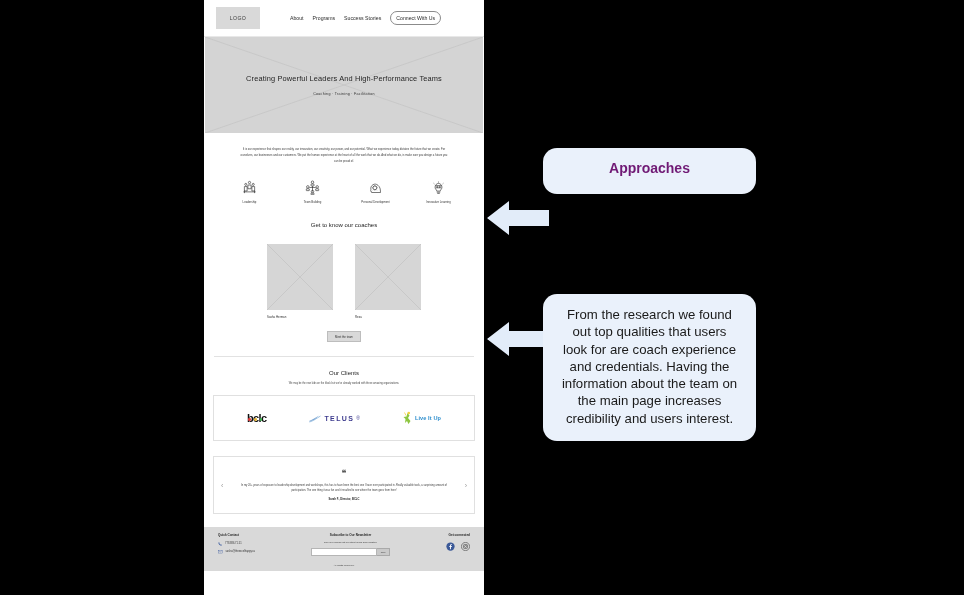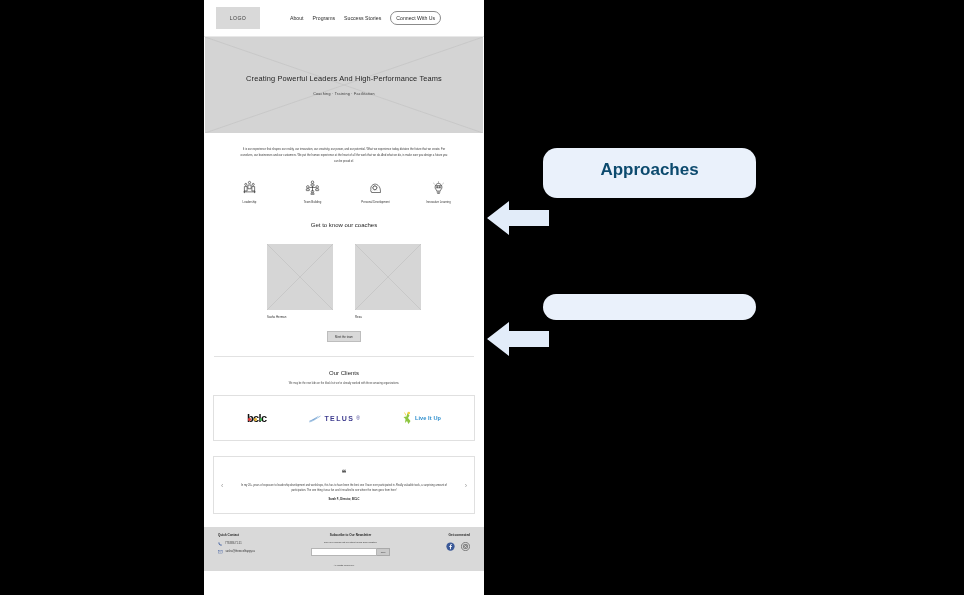--- a/index.html
+++ b/index.html
@@ -169,21 +169,21 @@
 
   
   .callout {
     position: absolute;
     background: #eaf1fb;
     border-radius: 14px;
     padding: 12px 16px 14px 16px;
     text-align: center;
   }
   .callout-title {
-    font-size: 17px; font-weight: 700; color: #0c4a6e; margin-bottom: 4px;
+    font-size: 14px; font-weight: 700; color: #701a75; margin-bottom: 4px;
   }
   .callout-body {
     font-size: 13.2px; line-height: 1.31; color: #1a1a1a;
   }
 </style>
 </head>
 <body>
 
 <div id="root">
 
@@ -376,15 +376,16 @@
     <path d="M0 19 L22 2 L22 11 L62 11 L62 27 L22 27 L22 36 Z" fill="#e2ecf9"></path>
   </svg>
   <div class="callout" style="left:543px; top:148px; width:213px;">
     <div class="callout-title">Approaches</div>
   </div>
 
   <svg style="position:absolute; left:487px; top:320px; width:62px; height:38px;" viewBox="0 0 62 38">
     <path d="M0 19 L22 2 L22 11 L62 11 L62 27 L22 27 L22 36 Z" fill="#e2ecf9"></path>
   </svg>
   <div class="callout" style="left:543px; top:294px; width:213px;">
+    <div class="callout-body">From the research we found out top qualities that users look for are coach experience and credentials. Having the information about the team on the main page increases credibility and users interest.</div>
   </div>
 
 </div>
 
 </body></html>

